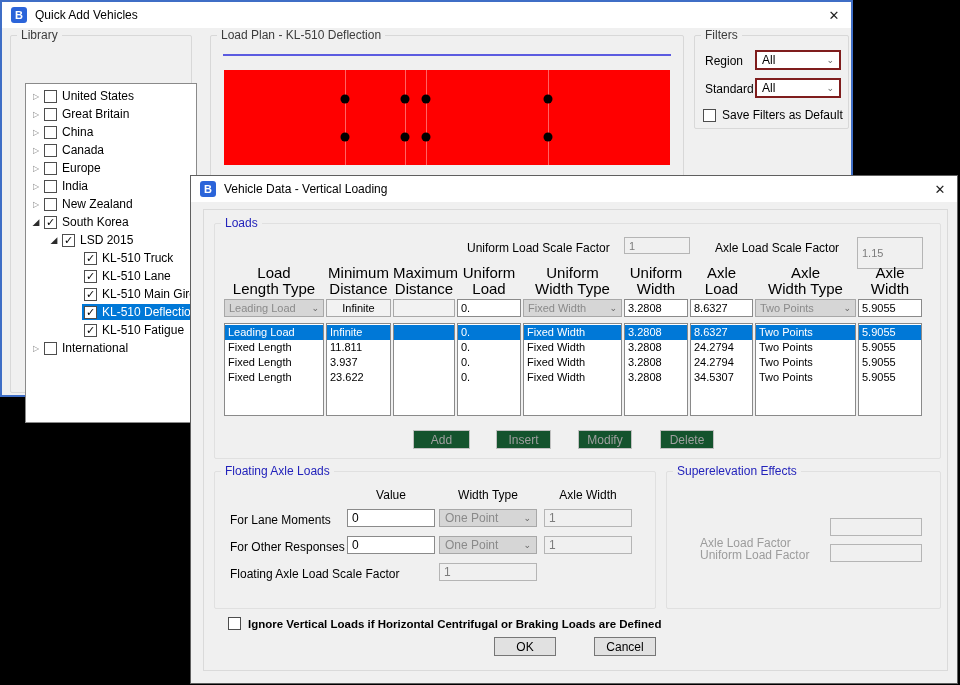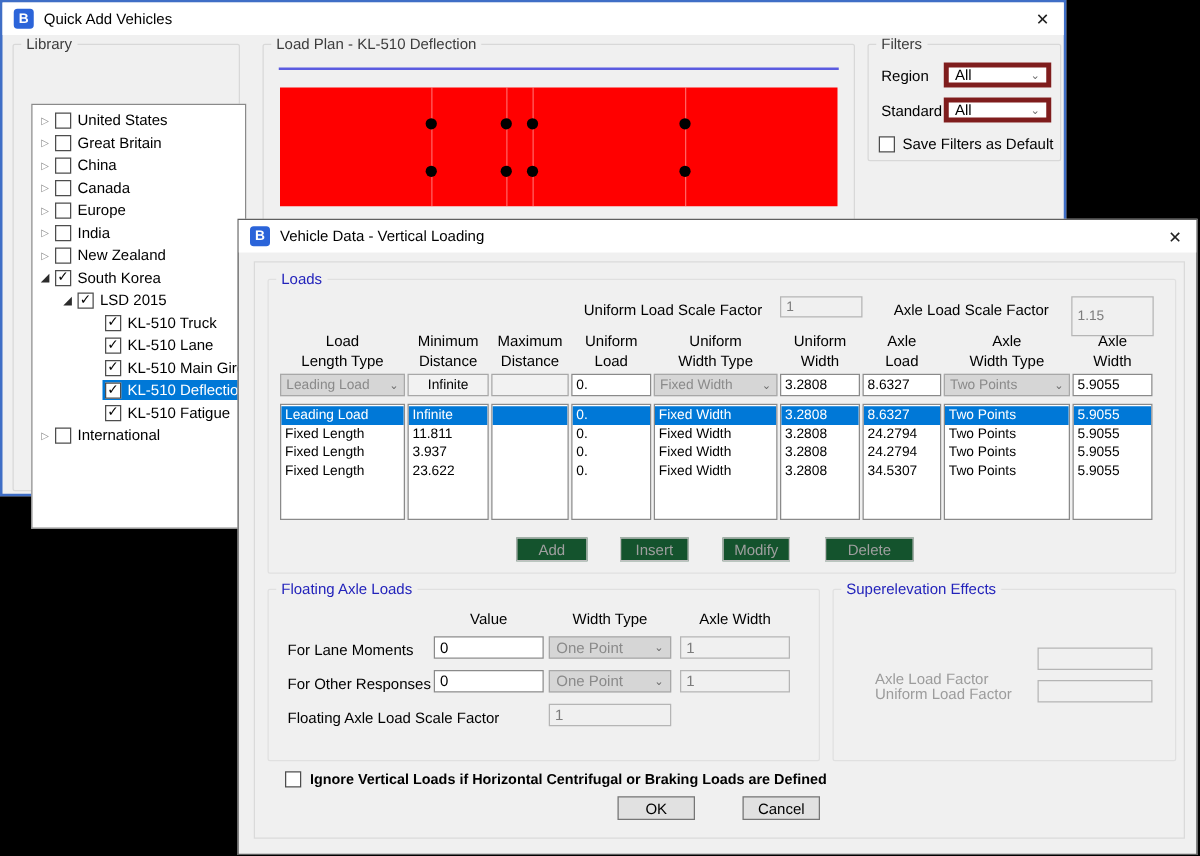--- a/index.html
+++ b/index.html
@@ -34,36 +34,36 @@
   .trow.selected .wrap { background:#0078d7; }
   .trow.selected .tlabel { color:#fff; }
 
   
   .plan-topline { position:absolute; left:12px; top:18px; width:448px; height:2px; background:#5b5be0; }
   .plan-canvas { position:absolute; left:13px; top:34px; width:446px; height:95px; background:#ff0000; }
   .axle-line { position:absolute; top:0; bottom:0; width:1px; background:rgba(255,180,180,.55); }
   .wheel { position:absolute; width:9px; height:9px; background:#000; border-radius:50%; transform:translate(-50%,-50%); }
 
   
-  .wselect { position:absolute; width:86px; height:20px; background:#fff; border:4px solid #7f1d1d; box-sizing:border-box;
+  .wselect { position:absolute; width:86px; height:20px; background:#fff; border:2px solid #7f1d1d; box-sizing:border-box;
              display:flex; align-items:center; justify-content:space-between; padding:0 5px; }
   .chev { font-size:9px; color:#666; line-height:6px; }
   .flabel { position:absolute; white-space:nowrap; }
 
   
   .inner-panel { position:absolute; left:12px; top:33px; width:745px; height:462px;
                  border:1px solid #dadada; background:#f0f0f0; box-sizing:border-box; }
   .dis-input { background:#f0f0f0; border:1px solid #b5b5b5; color:#7c7c7c; box-sizing:border-box;
                font-family:"Liberation Sans", sans-serif; font-size:11px; padding:1px 4px; }
   .tinput { background:#fff; border:1px solid #8a8a8a; color:#000; box-sizing:border-box;
             font-family:"Liberation Sans", sans-serif; font-size:11px; padding:1px 4px; }
 
   .grid { position:absolute; left:9px; top:41px; display:flex; gap:2px; }
   .gcol { display:flex; flex-direction:column; }
-  .ghead { height:34px; font-size:12px; text-align:center; line-height:16px; white-space:nowrap; }
+  .ghead { height:34px; font-size:15px; text-align:center; line-height:16px; white-space:nowrap; }
   .ged { height:18px; box-sizing:border-box; font-size:11px; display:flex; align-items:center; }
   .ged.dis-select { background:#d6d6d6; border:1px solid #a8a8a8; color:#8a8a8a; justify-content:space-between; padding:0 4px; }
   .ged.dis-box { background:#f2f2f2; border:1px solid #a8a8a8; color:#000; justify-content:center; }
   .ged.inp { background:#fff; border:1px solid #8a8a8a; padding:0 3px; }
   .glist { margin-top:6px; height:93px; background:#fff; border:1px solid #8a8a8a; box-sizing:border-box;
            font-size:11px; padding-top:1px; overflow:hidden; }
   .gcell { height:15px; line-height:15px; padding:0 3px; white-space:nowrap; overflow:hidden; }
   .gcell.sel { background:#0078d7; color:#fff; }
 
   .btn { position:absolute; height:19px; background:#e1e1e1; border:1px solid #767676; box-sizing:border-box;
@@ -370,21 +370,21 @@
           <div class="gcell">5.9055</div>
           <div class="gcell">5.9055</div>
           <div class="gcell">5.9055</div>
         </div>
       </div>
     </div>
 
     <div class="btn disabled" style="left:198px; top:206px; width:57px;">Add</div>
     <div class="btn disabled" style="left:281px; top:206px; width:55px;">Insert</div>
     <div class="btn disabled" style="left:363px; top:206px; width:54px;">Modify</div>
-    <div class="btn disabled" style="left:445px; top:206px; width:71px;">Delete</div>
+    <div class="btn disabled" style="left:445px; top:206px; width:54px;">Delete</div>
   </div>
 
   <div class="groupbox" style="left:23px; top:295px; width:442px; height:138px; border-color:#e0e0e0;">
     <span class="glabel">Floating Axle Loads</span>
     <span class="flabel" style="left:132px; top:16px; width:88px; text-align:center;">Value</span>
     <span class="flabel" style="left:224px; top:16px; width:98px; text-align:center;">Width Type</span>
     <span class="flabel" style="left:329px; top:16px; width:88px; text-align:center;">Axle Width</span>
 
     <span class="flabel" style="left:15px; top:41px;">For Lane Moments</span>
     <input class="tinput abs" style="left: 132px; top: 37px; width: 88px; height: 18px; font-size: 12px;" value="0">

